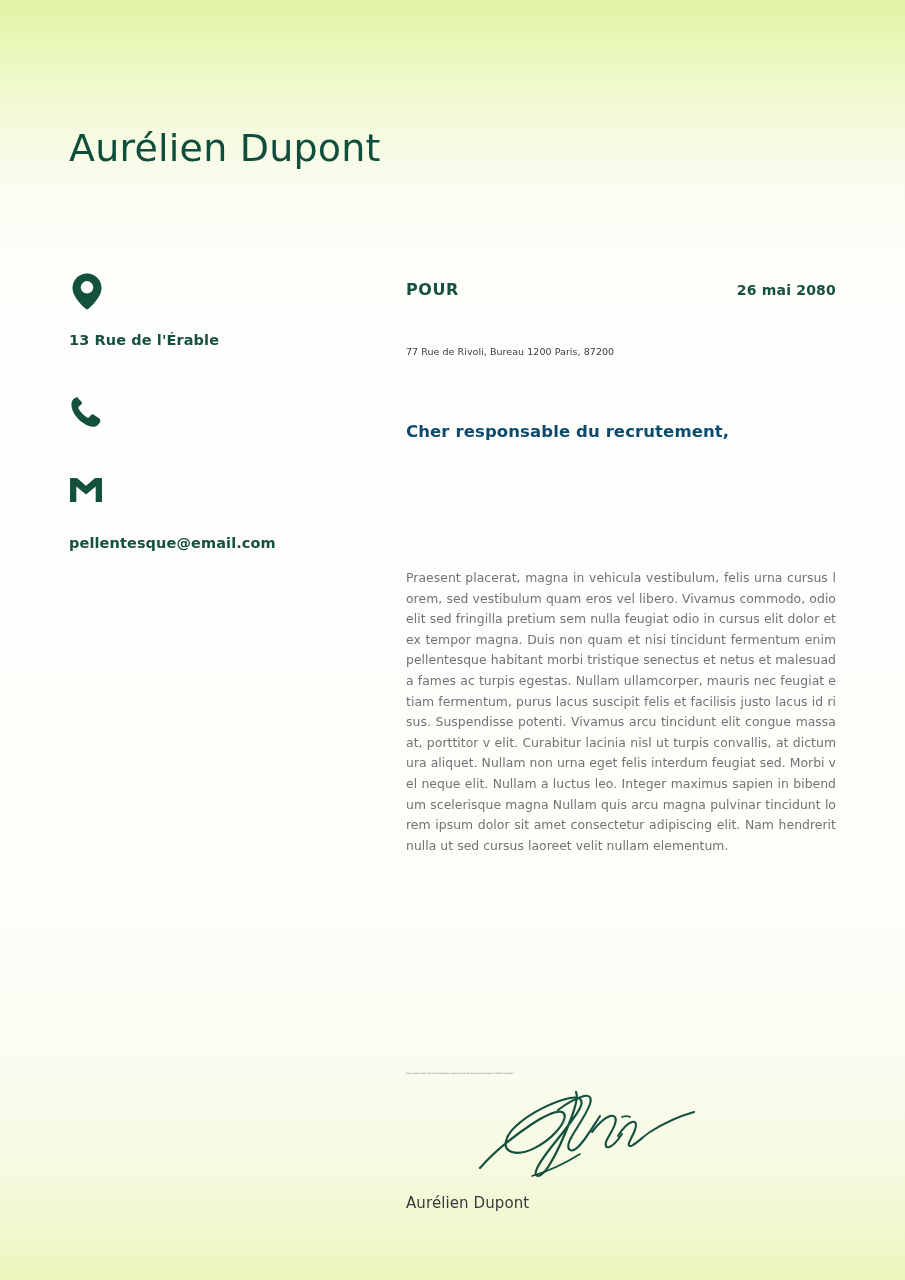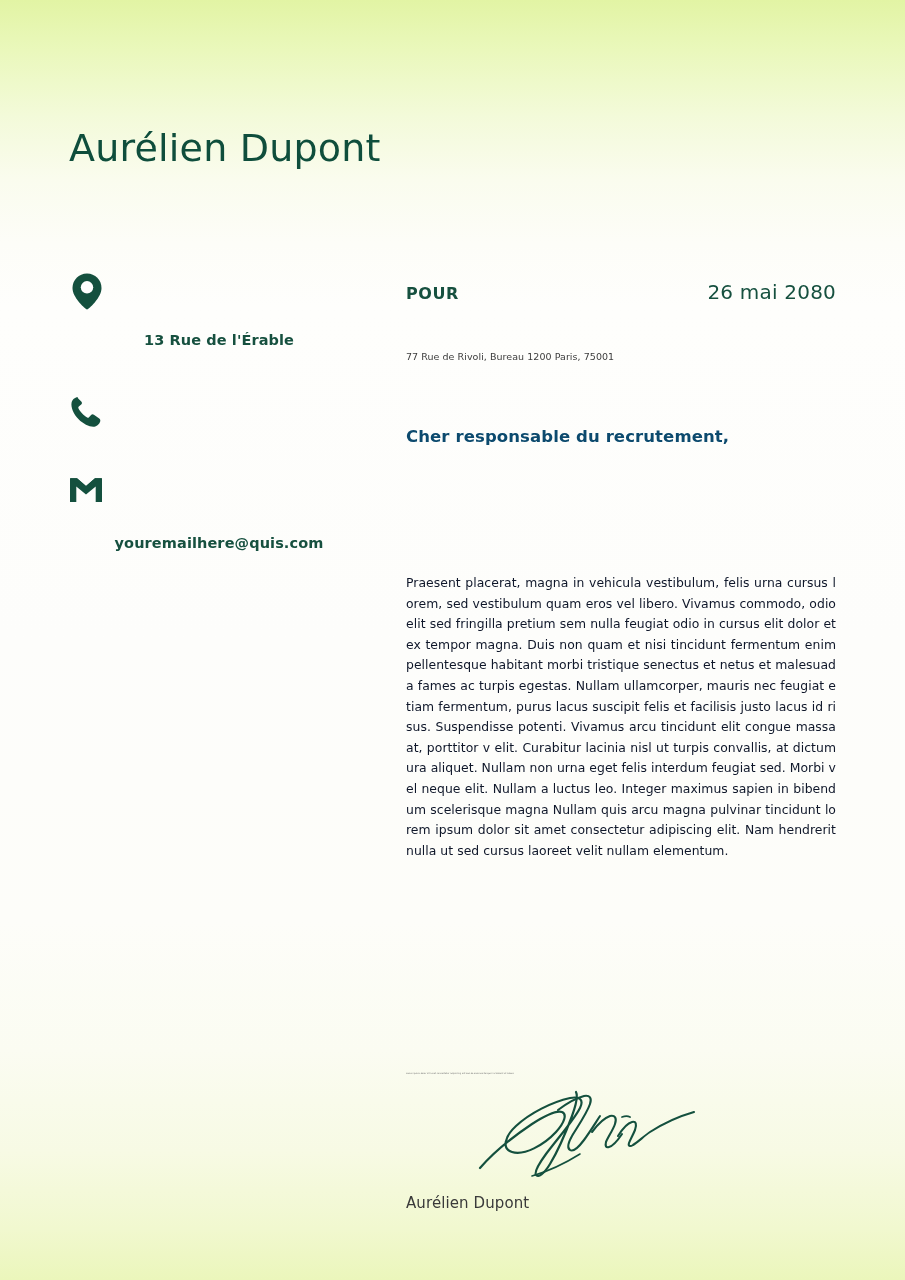--- a/index.html
+++ b/index.html
@@ -48,21 +48,20 @@
 
   
   .contact-col {
     position: absolute;
     left: 69px;
     top: 272px;
     width: 300px;
   }
   .contact-block {
     margin-bottom: 46px;
-    text-align: center;
   }
   .contact-icon {
     display: block;
     height: 38px;
     margin-bottom: 20px;
   }
   .contact-icon svg { display: block; }
   .contact-text {
     font-size: 14.5px;
     font-weight: 700;
@@ -89,22 +88,22 @@
     align-items: baseline;
     margin-bottom: 16px;
   }
   .pour-label {
     font-size: 16px;
     font-weight: 700;
     letter-spacing: 0.6px;
     color: #16503f;
   }
   .date-label {
-    font-size: 20px;
-    font-weight: 400;
+    font-size: 14px;
+    font-weight: 700;
     letter-spacing: 0.2px;
     color: #16503f;
   }
 
   .recipient {
     margin-top: 47px;
     font-size: 9.5px;
     line-height: 12px;
     color: #3c3c3c;
     font-weight: 400;
@@ -117,21 +116,21 @@
     font-size: 16.5px;
     font-weight: 700;
     color: #0c4a6e;
     letter-spacing: 0.1px;
   }
 
   .body-text {
     margin-top: 127px;
     font-size: 12.4px;
     line-height: 20.6px;
-    color: #0f172a;
+    color: #737373;
     text-align: justify;
     word-break: break-all;
     letter-spacing: 0.04px;
     width: 430px;
   }
 
   
   .sign-area {
     position: absolute;
     left: 406px;
@@ -193,35 +192,35 @@
     </div>
 
     <div class="contact-block block-email">
       <span class="contact-icon">
         <svg width="34" height="30" viewBox="0 0 34 30">
           <path d="M1 3.2 L1 27 L7.3 27 L7.3 11.4 L17 19.6 L26.7 11.4 L26.7 27 L33 27 L33 3.2 L26.0 3.2 L17 11.0 L8.0 3.2 Z" fill="#14503e"></path>
           <path d="M1 3.2 L8.0 3.2 L17 11.0 L26.0 3.2 L33 3.2 L17 16.6 Z" fill="#14503e"></path>
         </svg>
       </span>
       <div class="contact-text">
-        <span class="line">youremailhere@quis.com</span>
+        <span class="line">pellentesque@email.com</span>
       </div>
     </div>
 
   </div>
 
   <div class="main-col">
 
     <div class="topline">
       <span class="pour-label">POUR</span>
       <span class="date-label">26 mai 2080</span>
     </div>
 
     <div class="recipient">
-      <span class="line">77 Rue de Rivoli, Bureau 1200 Paris, 75001</span>
+      <span class="line">77 Rue de Rivoli, Bureau 1200 Paris, 87200</span>
     </div>
 
     <div class="salutation">Cher responsable du recrutement,</div>
 
     <div class="body-text">Praesent placerat, magna in vehicula vestibulum, felis urna cursus lorem, sed vestibulum quam eros vel libero. Vivamus commodo, odio elit sed fringilla pretium sem nulla feugiat odio in cursus elit dolor et ex tempor magna.  Duis non quam et nisi tincidunt fermentum enim pellentesque habitant morbi tristique senectus et netus et malesuada fames ac turpis egestas. Nullam ullamcorper, mauris nec feugiat etiam fermentum, purus lacus suscipit felis et facilisis justo lacus id risus.  Suspendisse potenti. Vivamus arcu tincidunt elit congue massa at, porttitor v elit. Curabitur lacinia nisl ut turpis convallis, at dictum ura aliquet. Nullam non urna eget felis interdum feugiat sed. Morbi vel neque elit. Nullam a luctus leo. Integer maximus sapien in bibendum scelerisque magna Nullam quis arcu magna pulvinar tincidunt lorem ipsum dolor sit amet consectetur adipiscing elit.  Nam hendrerit nulla ut sed cursus laoreet velit nullam elementum.</div>
 
   </div>
 
   <div class="sign-area">
 

